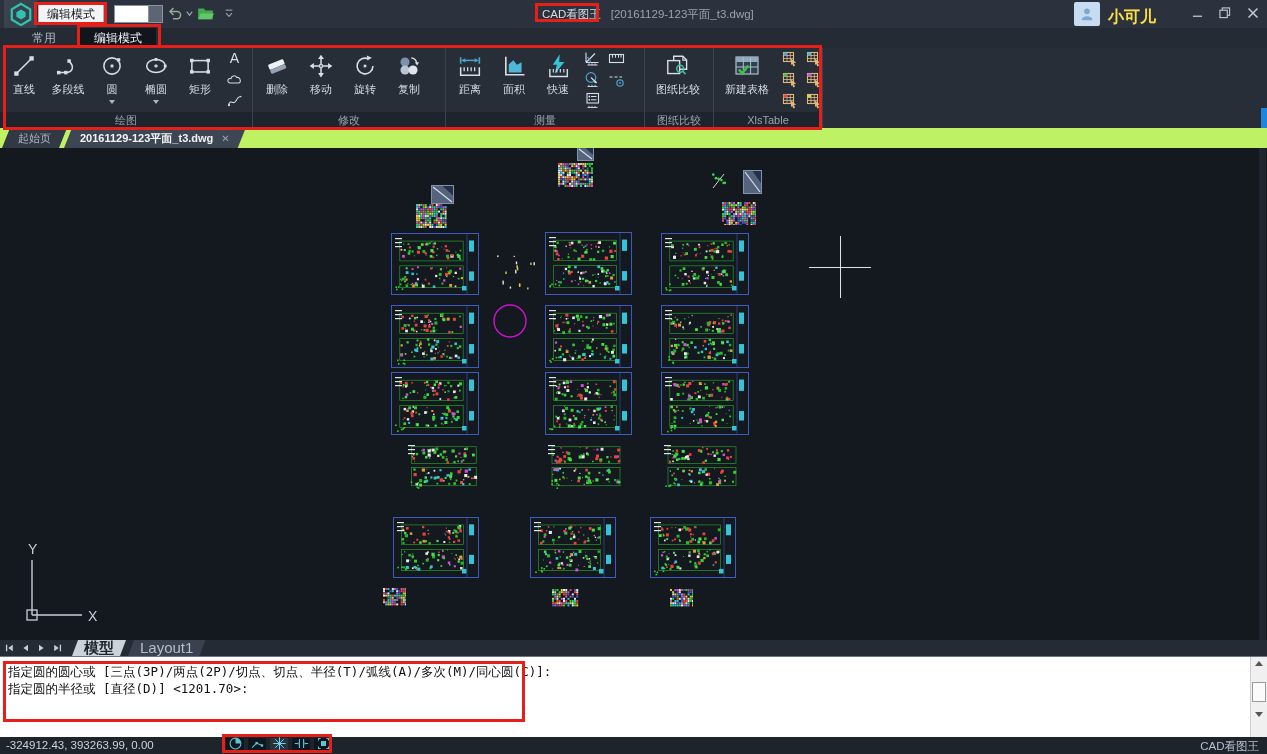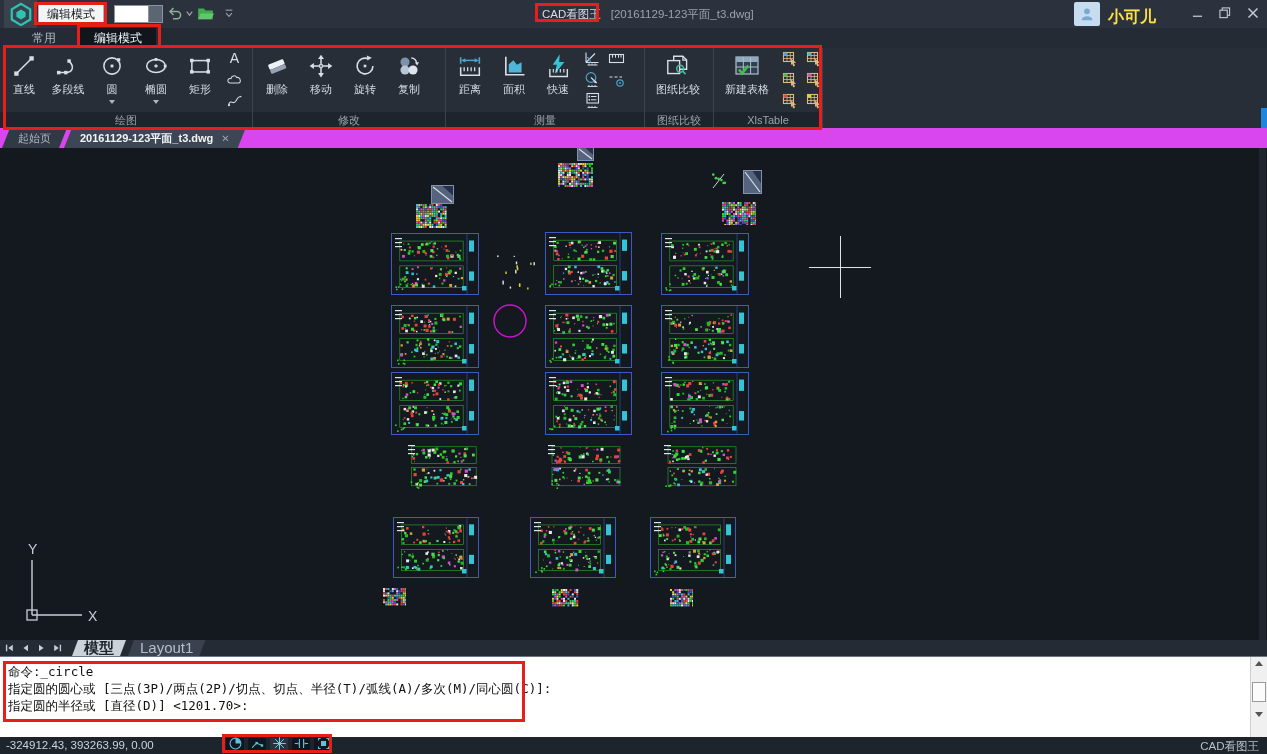--- a/index.html
+++ b/index.html
@@ -34,21 +34,21 @@
   .ricon{width:28px;height:30px;margin-top:3px;display:flex;align-items:center;justify-content:center;}
   .rlbl{font-size:11px;color:#d6dce4;margin-top:1px;white-space:nowrap;}
   .caret{width:0;height:0;border-left:3.5px solid transparent;border-right:3.5px solid transparent;
          border-top:4px solid #aeb6c2;margin-top:3px;}
   .rsmalls{display:grid;grid-auto-flow:column;grid-template-rows:repeat(3,21px);margin-top:2px;flex:none;}
   .rsml{width:24px;height:21px;display:flex;align-items:center;justify-content:center;}
   .rlabel{position:absolute;left:0;bottom:0;width:100%;height:16px;background:#1e242d;color:#98a2ae;
           font-size:11px;text-align:center;line-height:16px;}
   .ribbon-scroll{left:1261px;top:108px;width:6px;height:20px;background:#1f86e0;}
   
-  .doctabs{left:0;top:128px;width:1267px;height:20px;background:#d946ef;border-bottom:3px solid #4d7c0f;text-decoration:underline;}
+  .doctabs{left:0;top:128px;width:1267px;height:20px;background:#bef264;border-bottom:3px solid #4d7c0f;text-decoration:underline;}
   .dtab{position:absolute;top:0;height:20px;line-height:20px;font-size:11px;color:#aeb6c2;padding:0 16px;
         clip-path:polygon(8px 0,100% 0,calc(100% - 8px) 100%,0 100%);background:#313945;}
   .dtab.active{background:#3d4653;color:#f2f5f8;font-weight:bold;}
   .dtab .x{color:#9aa3ad;font-weight:normal;margin-left:8px;font-size:10px;}
   
   .canvas{left:0;top:148px;width:1267px;height:492px;background:#141920;overflow:hidden;}
   .cv-item{position:absolute;}
   .cv-scroll{left:1259px;top:148px;width:7px;height:492px;background:#20262f;}
   .crossh{background:#dde2e8;}
   
@@ -2900,21 +2900,20 @@
         </svg>
       </div>
     <div id="layout-tabs" style="display:flex;margin-left:6px;">
         <div class="ltab active">模型</div>
         <div class="ltab inactive">Layout1</div>
       </div>
   </div>
 
   <div class="abs cmd">
     <div id="cmd-lines" style="padding-top:6px;">
-        <div class="cmdline">命令:_circle</div>
         <div class="cmdline">指定圆的圆心或 [三点(3P)/两点(2P)/切点、切点、半径(T)/弧线(A)/多次(M)/同心圆(C)]:</div>
         <div class="cmdline">指定圆的半径或 [直径(D)] &lt;1201.70&gt;:</div>
       </div>
   </div>
   <div class="abs cmdscroll">
     <div class="sarrow" style="border-bottom:5px solid #555;"></div>
     <div class="sthumb"></div>
     <div class="sarrow" style="border-top:5px solid #555;margin-top:10px;"></div>
   </div>
 

